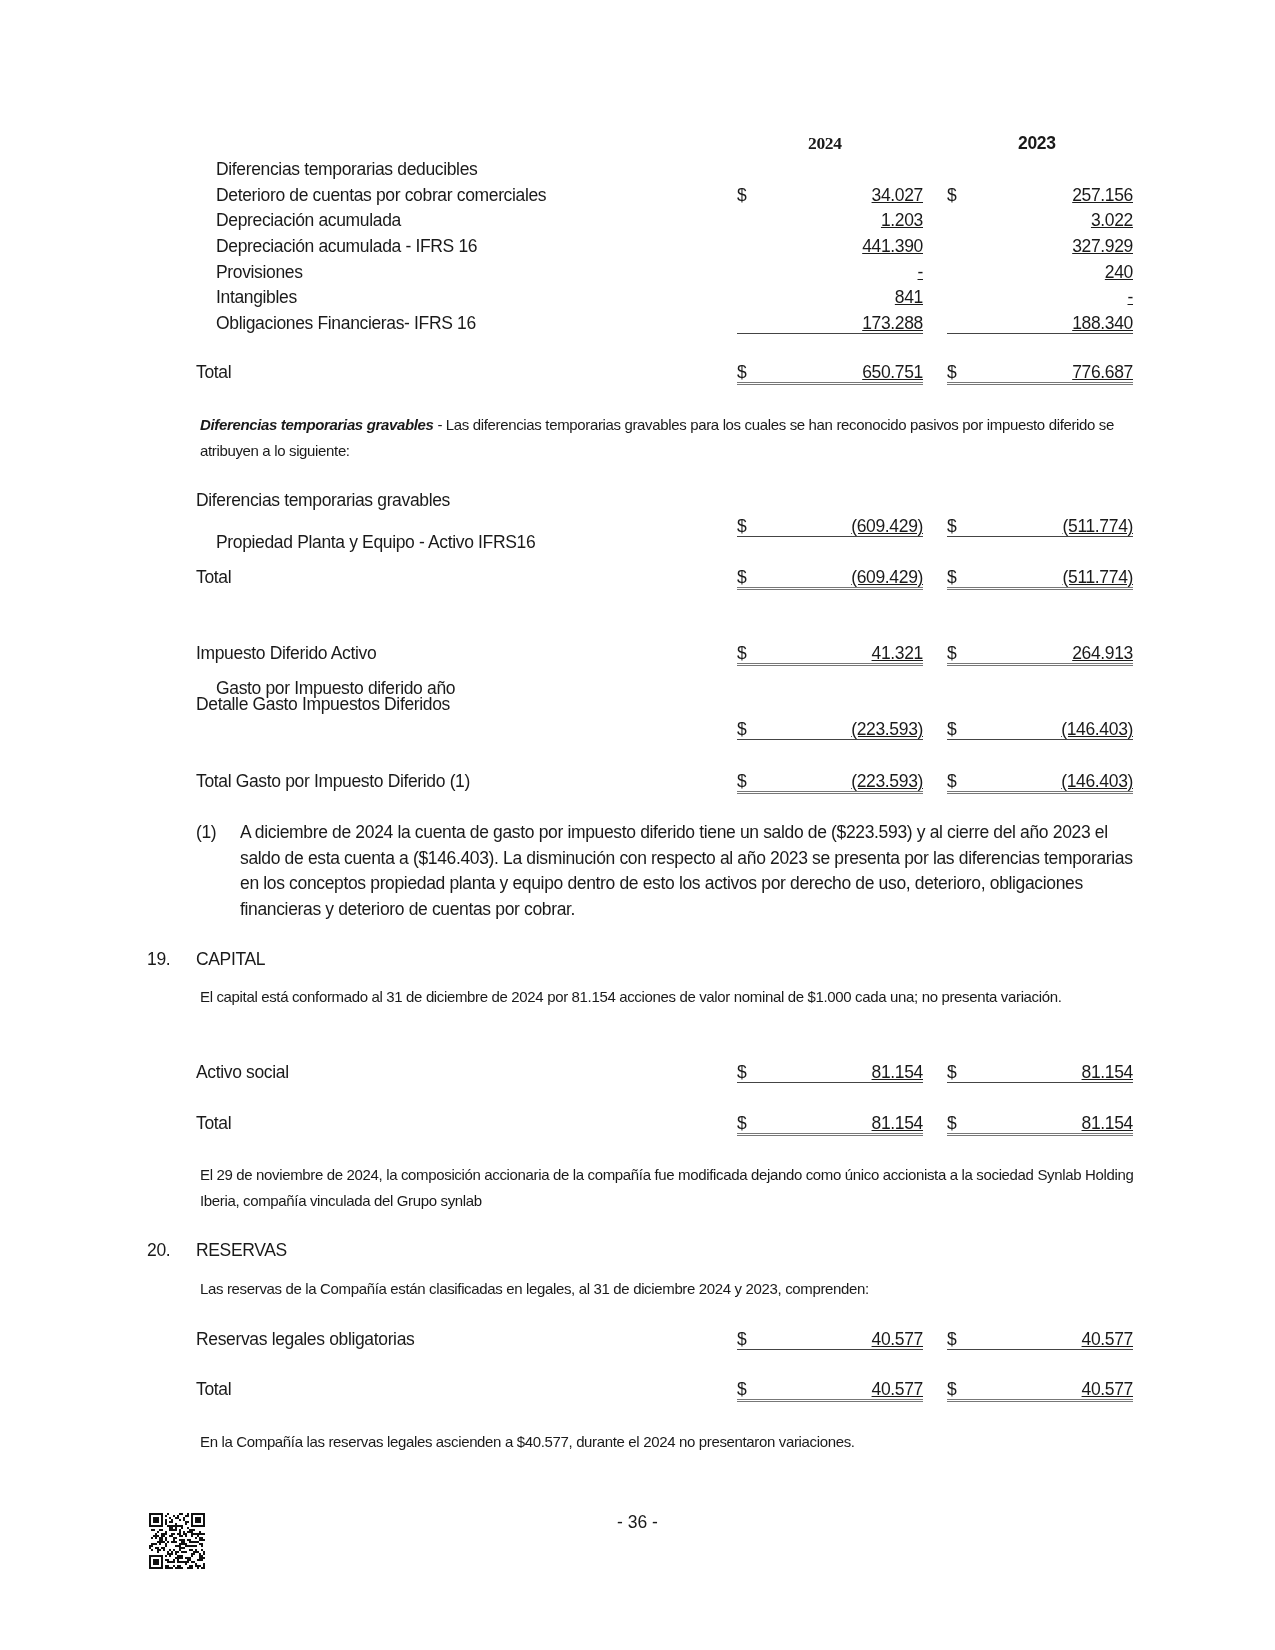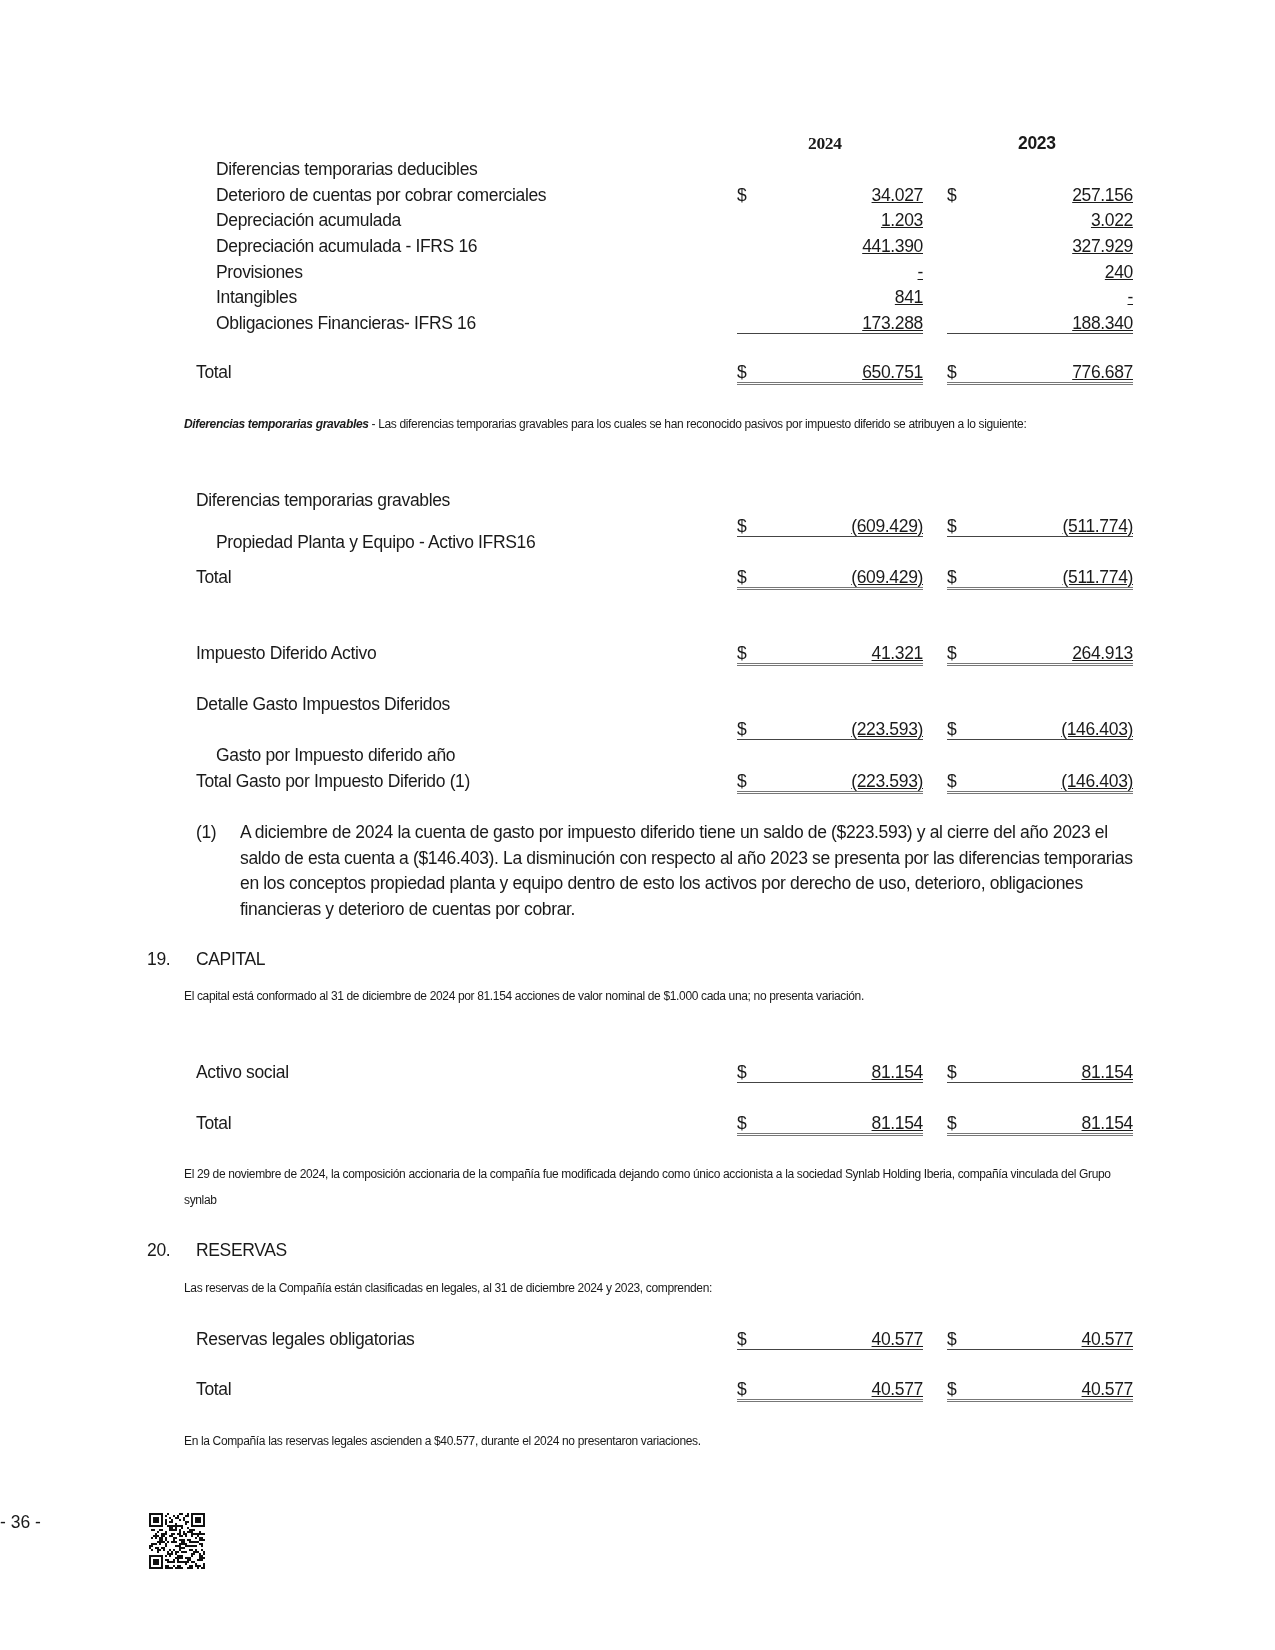--- a/index.html
+++ b/index.html
@@ -3,34 +3,34 @@
 <meta charset="utf-8">
 <style>
   html, body { margin: 0; padding: 0; background: #ffffff; }
   body { width: 1275px; height: 1650px; position: relative; overflow: hidden;
          font-family: "Liberation Sans", sans-serif; color: #1a1a1a; }
   .t { position: absolute; font-size: 17.5px; line-height: 20px; white-space: nowrap; letter-spacing: -0.35px; }
   .hdr { font-weight: bold; }
   .ind { left: 216px; }
   .lbl { left: 196px; }
   .num { left: 147px; }
-  .para { position: absolute; left: 184px; width: 945px; font-size: 12px; line-height: 25.5px; letter-spacing: -0.35px; }
+  .para { position: absolute; left: 200px; width: 945px; font-size: 15px; line-height: 25.5px; letter-spacing: -0.35px; }
   .bi { font-weight: bold; font-style: italic; }
   .cell { position: absolute; height: 20px; font-size: 17.5px; line-height: 20px; letter-spacing: -0.35px; }
   .c1 { left: 737px; width: 186px; }
   .c2 { left: 947px; width: 186px; }
   .cell .cur { position: absolute; left: 0; top: 0; }
   .cell .val { position: absolute; right: 0; top: 0; text-decoration: underline; }
   .u1 { border-bottom: 1.3px solid #444; }
   .u2 { border-bottom: 3.5px double #777; }
   .note { position: absolute; left: 196px; width: 945px; font-size: 17.5px; line-height: 25.5px; letter-spacing: -0.35px; }
   .note .mk { position: absolute; left: 0; top: 0; }
   .note .tx { position: absolute; left: 44px; width: 900px; top: 0; }
   .qr { position: absolute; left: 149px; top: 1513px; width: 56px; height: 56px; }
-  .page { position: absolute; left: 0; width: 1275px; top: 1512px; font-size: 17.5px; }
+  .page { position: absolute; left: 0; width: 1275px; top: 1512px; text-align: center; font-size: 17.5px; }
 </style>
 </head>
 <body>
 
 <div class="t hdr" style="left:808px; top:133px;font-family:Liberation Serif, serif;">2024</div>
 <div class="t hdr" style="left:1018px; top:133px;">2023</div>
 
 <div class="t lbl" style="top:159px;margin-left:20px;">Diferencias temporarias deducibles</div>
 
 <div id="ded-rows">
@@ -127,21 +127,21 @@
 <div class="cell c1 u2" style="top:643px;">
   <span class="cur">$</span>
   <span class="val">41.321</span>
 </div>
 <div class="cell c2 u2" style="top:643px;">
   <span class="cur">$</span>
   <span class="val">264.913</span>
 </div>
 
 <div class="t lbl" style="top:694px;">Detalle Gasto Impuestos Diferidos</div>
-<div class="t ind" style="top:745px;">Gasto por Impuesto diferido año</div>
+<div class="t ind" style="top:678px;">Gasto por Impuesto diferido año</div>
 <div class="cell c1 u1" style="top:719px;">
   <span class="cur">$</span>
   <span class="val">(223.593)</span>
 </div>
 <div class="cell c2 u1" style="top:719px;">
   <span class="cur">$</span>
   <span class="val">(146.403)</span>
 </div>
 
 <div class="t lbl" style="top:771px;">Total Gasto por Impuesto Diferido (1)</div>

